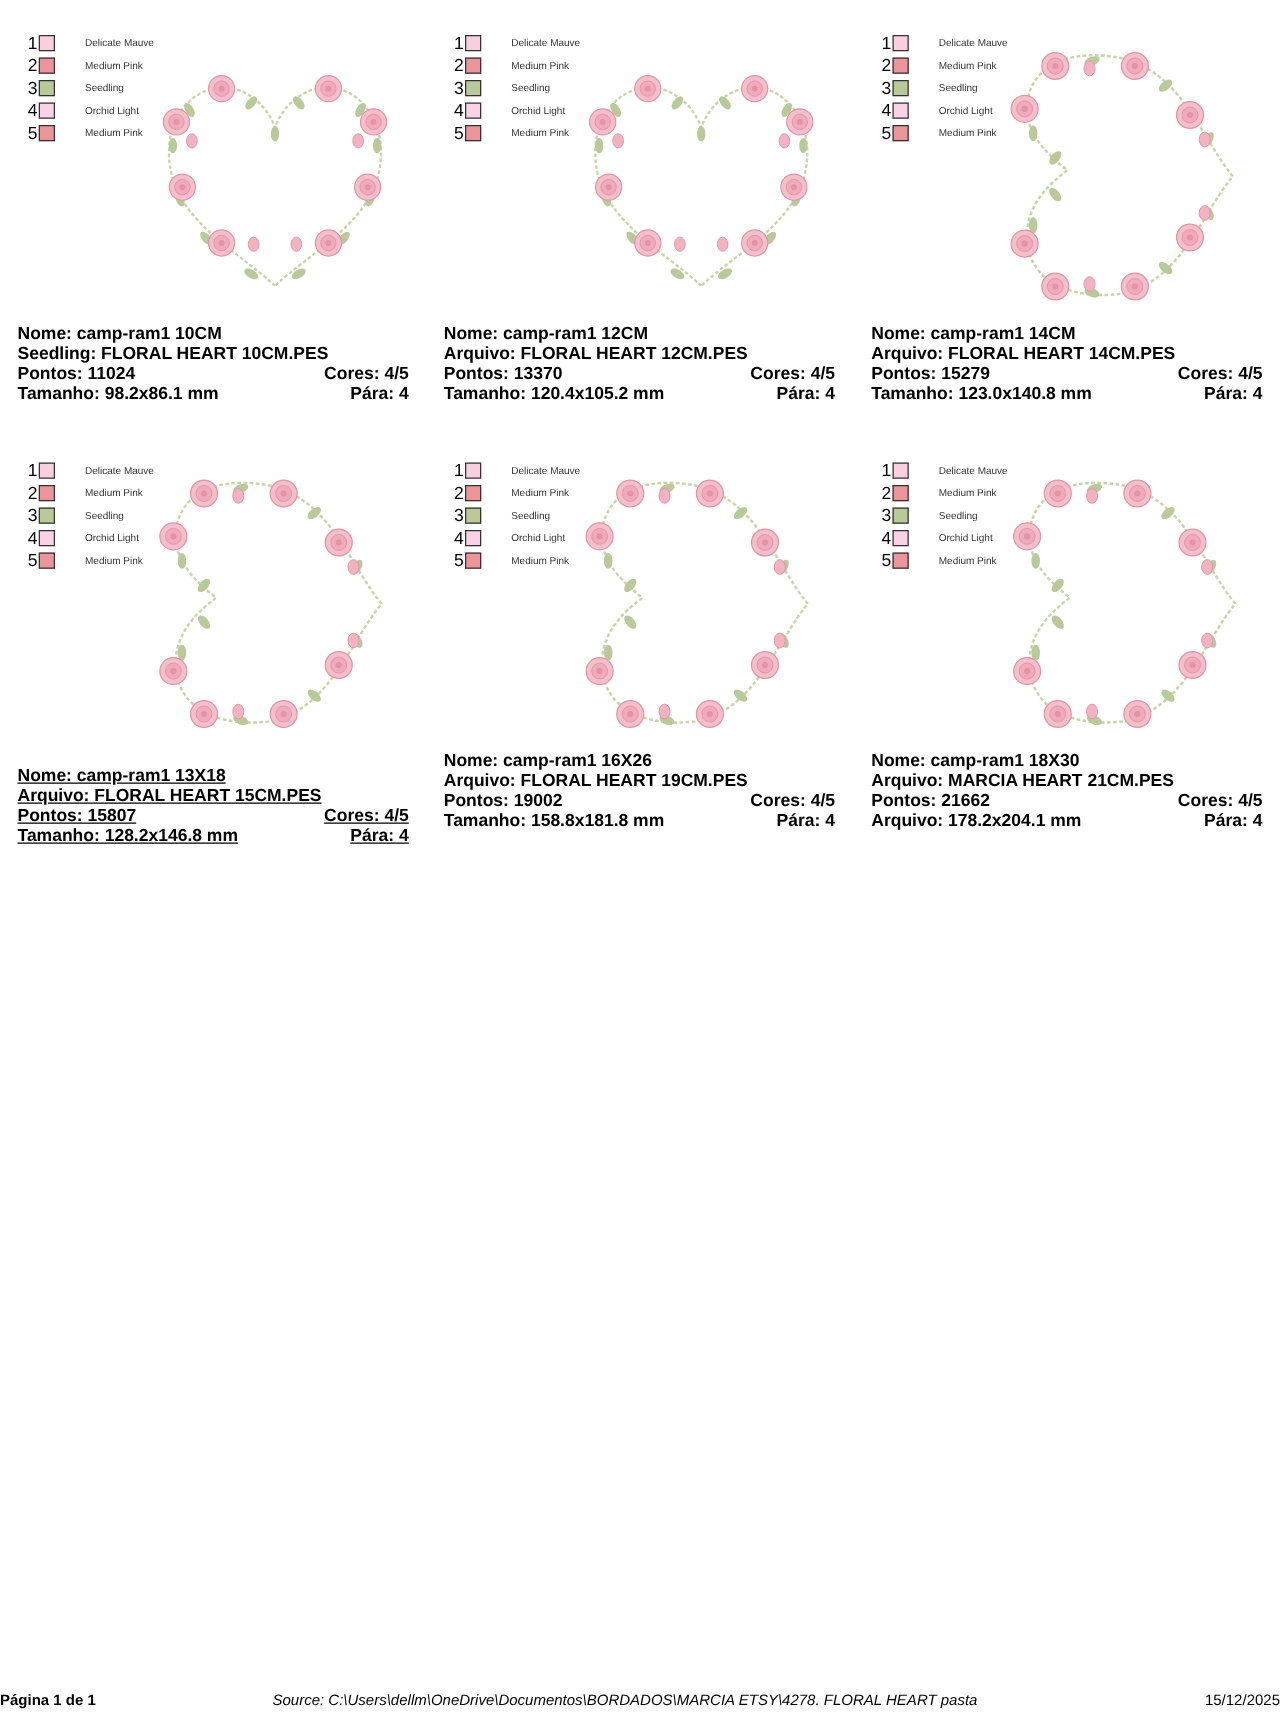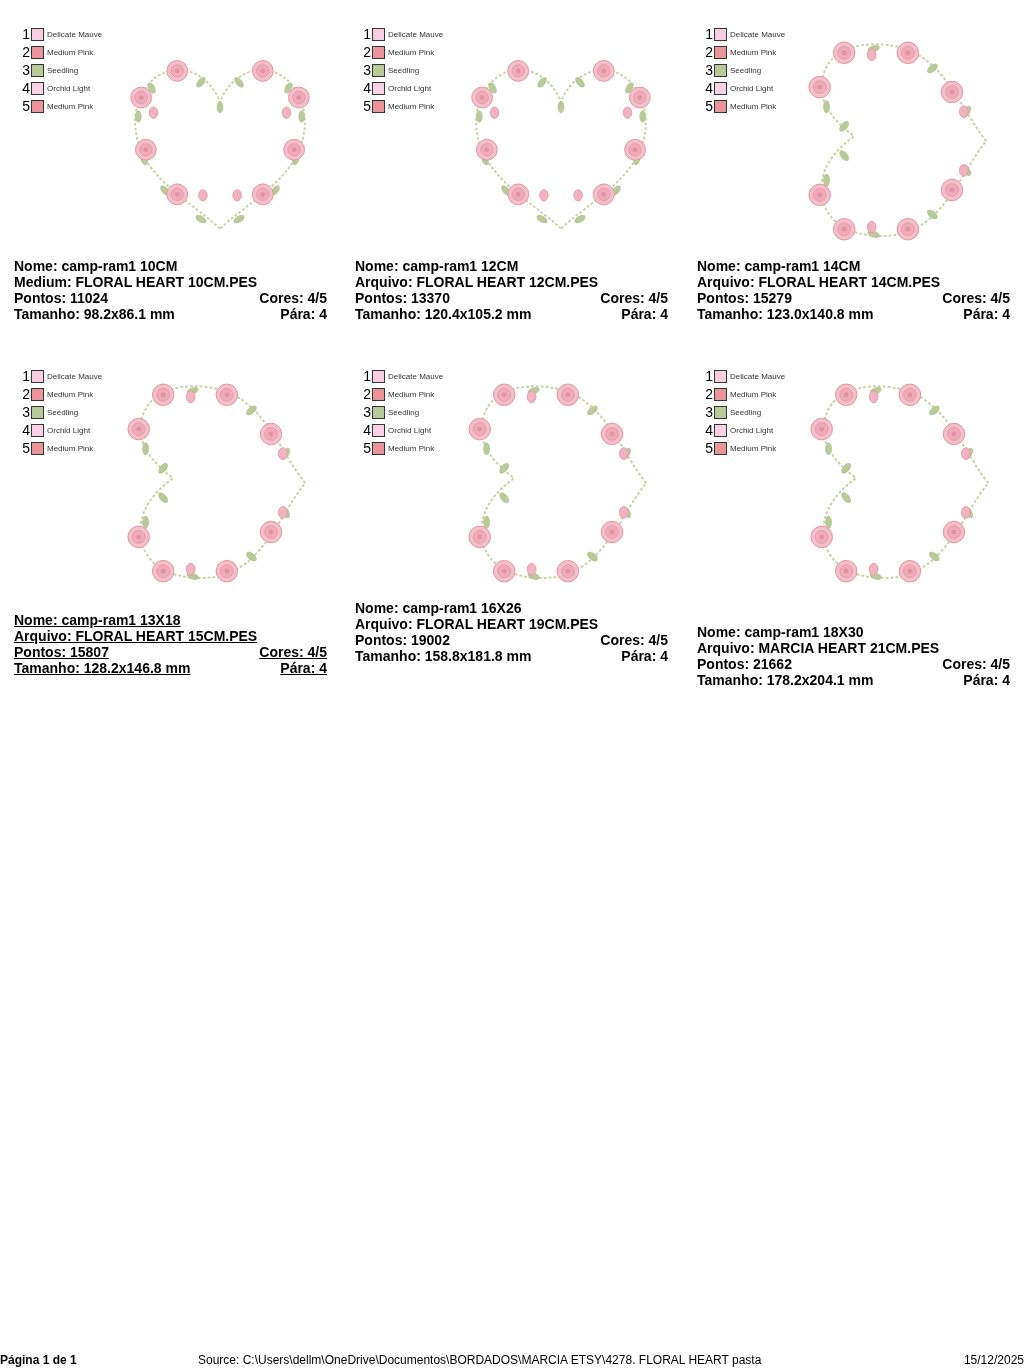--- a/index.html
+++ b/index.html
@@ -5,21 +5,21 @@
     html, body { margin: 0; padding: 0; background: #ffffff; }
     body {
       width: 1024px; height: 1370px; position: relative; overflow: hidden;
       font-family: "Liberation Sans", sans-serif; color: #000;
     }
     .card { position: absolute; width: 330px; height: 330px; }
     .legend { position: absolute; left: 6px; top: 6px; }
     .legend-row { display: flex; align-items: center; height: 18px; }
     .legend-num { font-size: 14px; width: 10px; text-align: right; margin-right: 1px; line-height: 14px; }
     .legend-swatch { width: 13px; height: 13px; border: 1px solid #333; box-sizing: border-box; margin-right: 3px; }
-    .legend-name { font-size: 8px; color: #333; }
+    .legend-name { font-size: 8px; color: #333; margin-left: 21px; }
     .design { position: absolute; }
     .info { position: absolute; left: 0; top: 257px; width: 313px; font-weight: bold; font-size: 14px; line-height: 16px; }
     .info-row { display: flex; justify-content: space-between; white-space: nowrap; }
     .footer { position: absolute; top: 1353px; font-size: 12px; color: #000; white-space: nowrap; }
   </style>
 </head>
 <body>
 
 <svg width="0" height="0" style="position:absolute">
   <defs>
@@ -119,21 +119,21 @@
       </div>
   </div>
   <svg class="design" style="left:106px; top:28px;" width="200" height="190" viewBox="0 0 200 200">
       <use href="#heart-upright"></use>
     </svg>
   <div class="info" style="top:236px;text-align:right;">
     <div class="info-row">
         <span>Nome: camp-ram1 10CM</span>
       </div>
     <div class="info-row">
-        <span>Medium: FLORAL HEART 10CM.PES</span>
+        <span>Seedling: FLORAL HEART 10CM.PES</span>
       </div>
     <div class="info-row">
         <span>Pontos: 11024</span>
         <span>Cores: 4/5</span>
       </div>
     <div class="info-row">
         <span>Tamanho: 98.2x86.1 mm</span>
         <span>Pára: 4</span>
       </div>
   </div>
@@ -359,33 +359,33 @@
       </div>
     <div class="legend-row">
         <span class="legend-num">5</span>
         <span class="legend-swatch" style="background:#E9959A"></span>
         <span class="legend-name">Medium Pink</span>
       </div>
   </div>
   <svg class="design" style="left:110px; top:8px;" width="196" height="222" viewBox="0 0 200 220">
       <use href="#heart-sideways"></use>
     </svg>
-  <div class="info" style="top:236px;margin-top:24px;">
+  <div class="info" style="top:236px;">
     <div class="info-row">
         <span>Nome: camp-ram1 18X30</span>
       </div>
     <div class="info-row">
         <span>Arquivo: MARCIA HEART 21CM.PES</span>
       </div>
     <div class="info-row">
         <span>Pontos: 21662</span>
         <span>Cores: 4/5</span>
       </div>
     <div class="info-row">
-        <span>Tamanho: 178.2x204.1 mm</span>
+        <span>Arquivo: 178.2x204.1 mm</span>
         <span>Pára: 4</span>
       </div>
   </div>
 </div>
 
 <div class="footer" style="left:0px;font-weight:bold;">Página 1 de 1</div>
-<div class="footer" style="left:198px;">Source: C:\Users\dellm\OneDrive\Documentos\BORDADOS\MARCIA ETSY\4278. FLORAL HEART pasta</div>
+<div class="footer" style="left:218px;font-style:italic;">Source: C:\Users\dellm\OneDrive\Documentos\BORDADOS\MARCIA ETSY\4278. FLORAL HEART pasta</div>
 <div class="footer" style="right:0px;text-align:right;">15/12/2025</div>
 
 </body></html>

